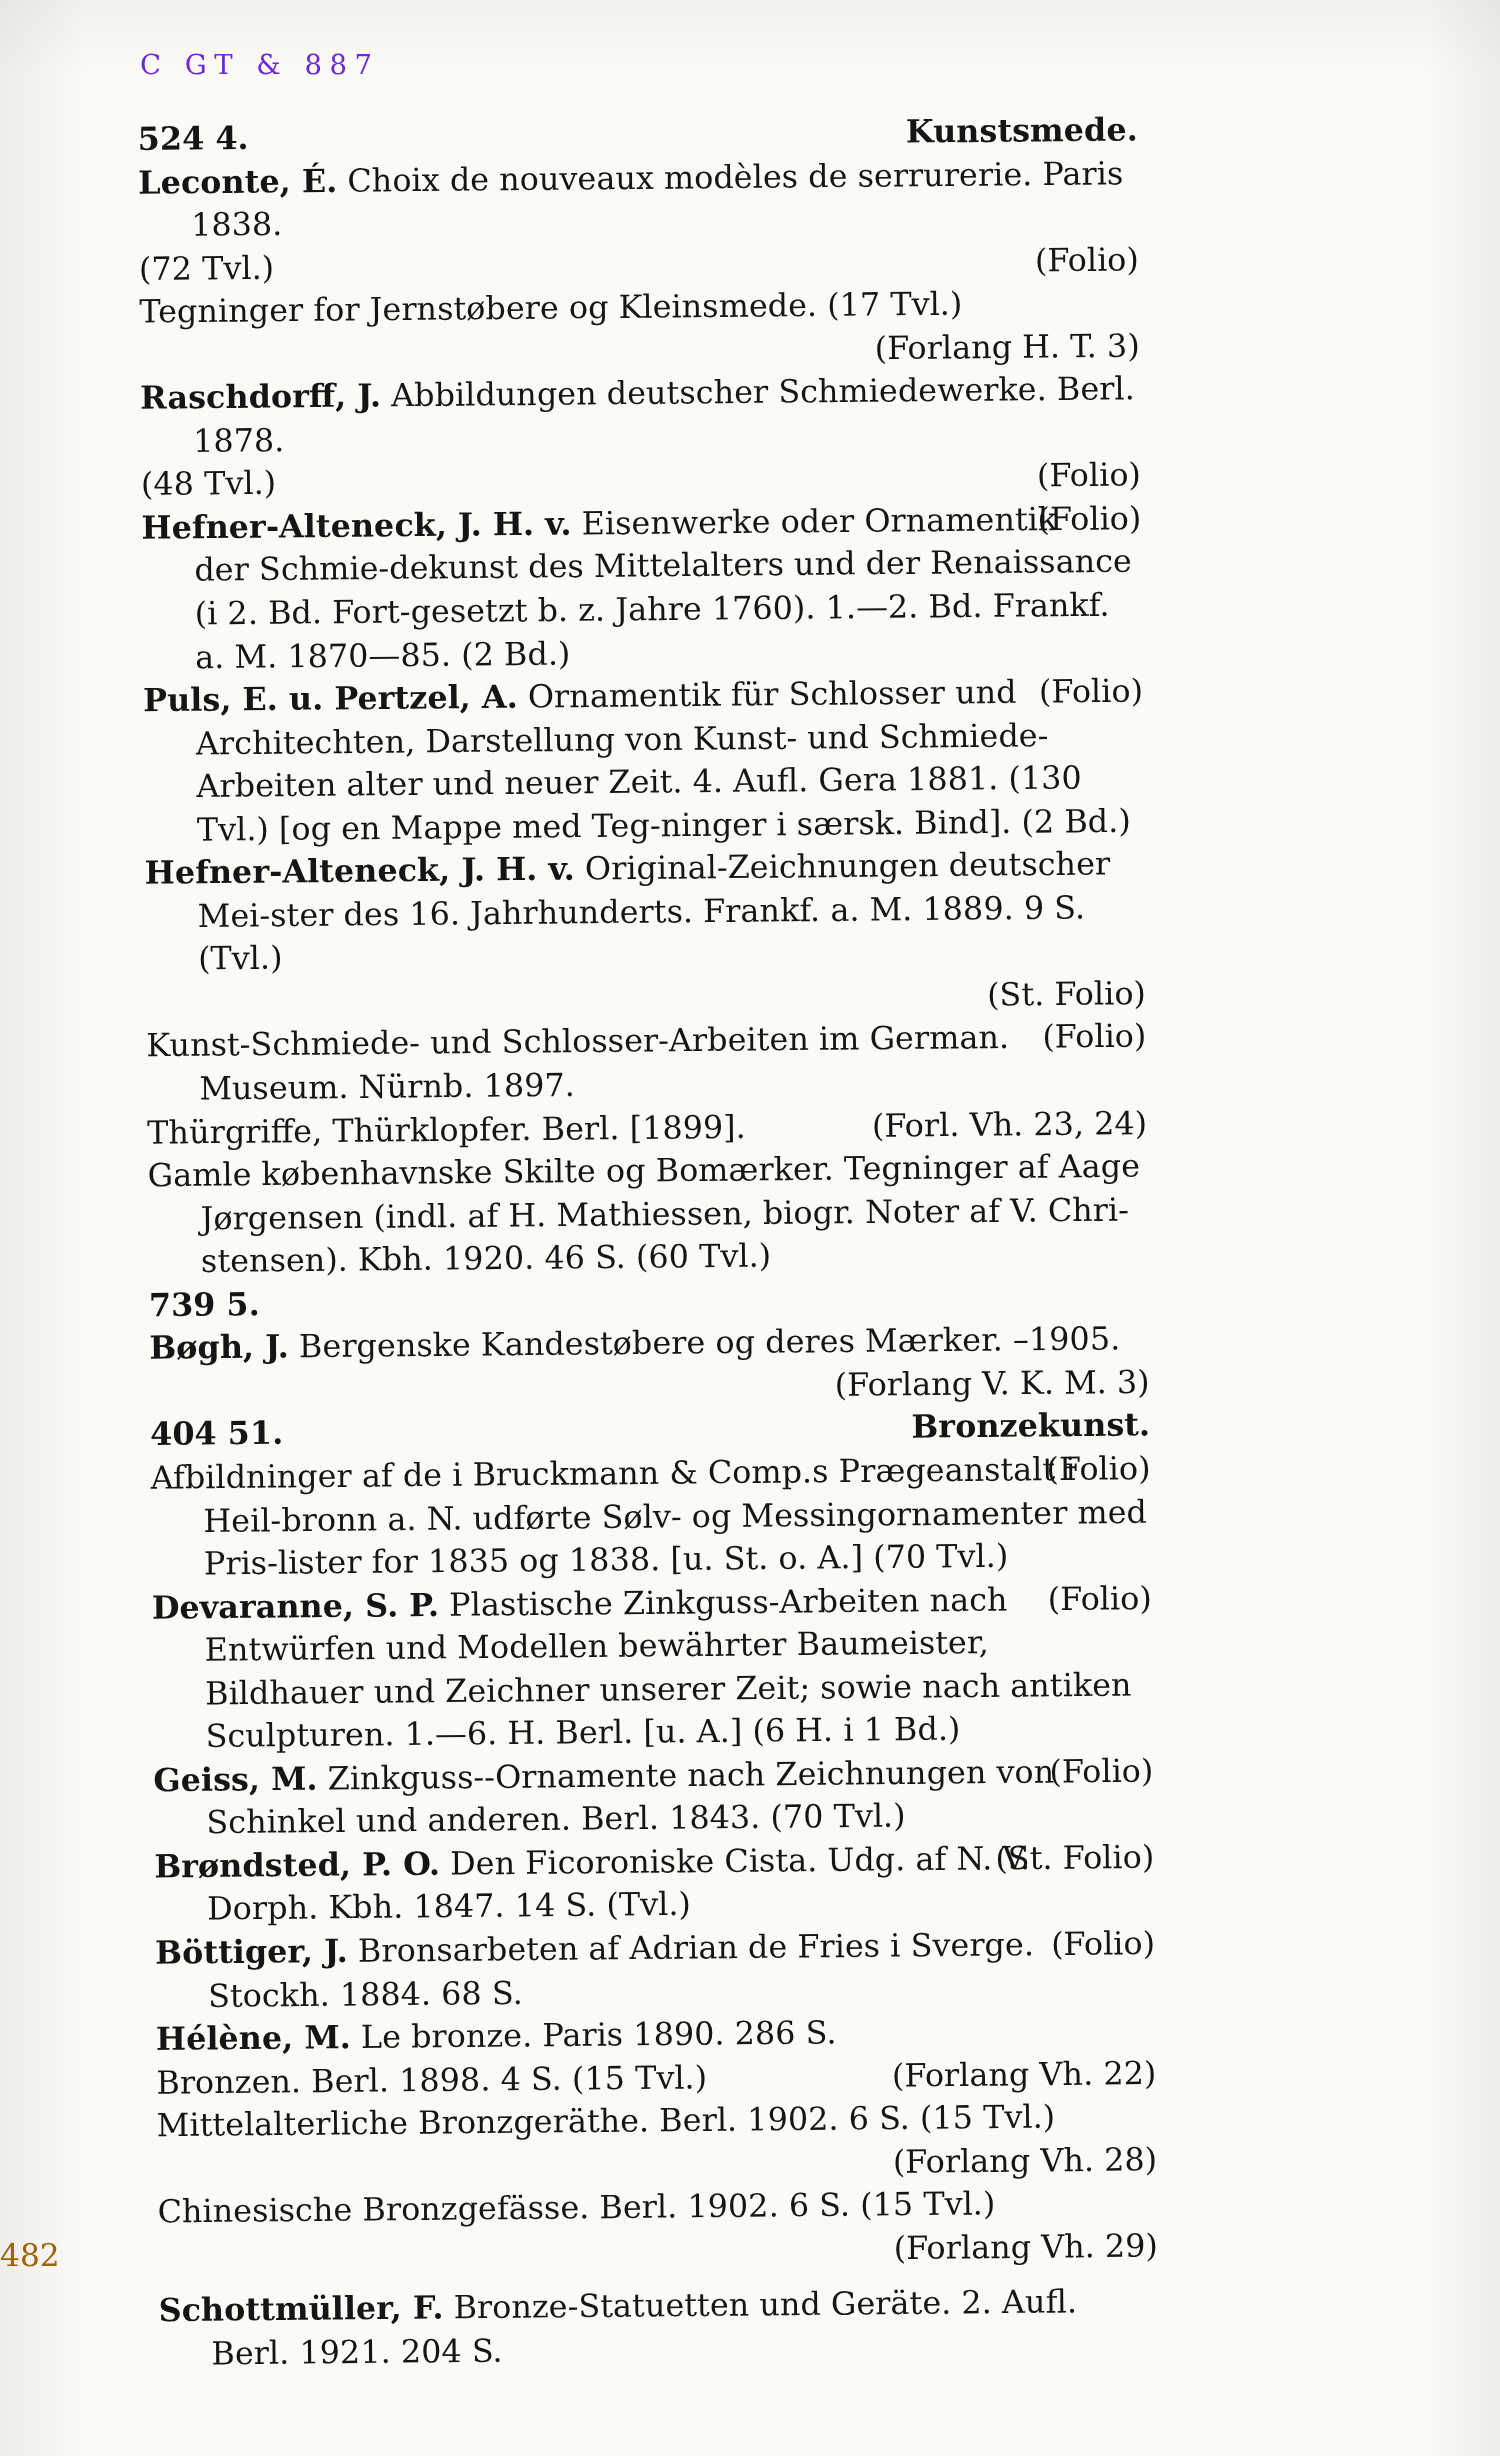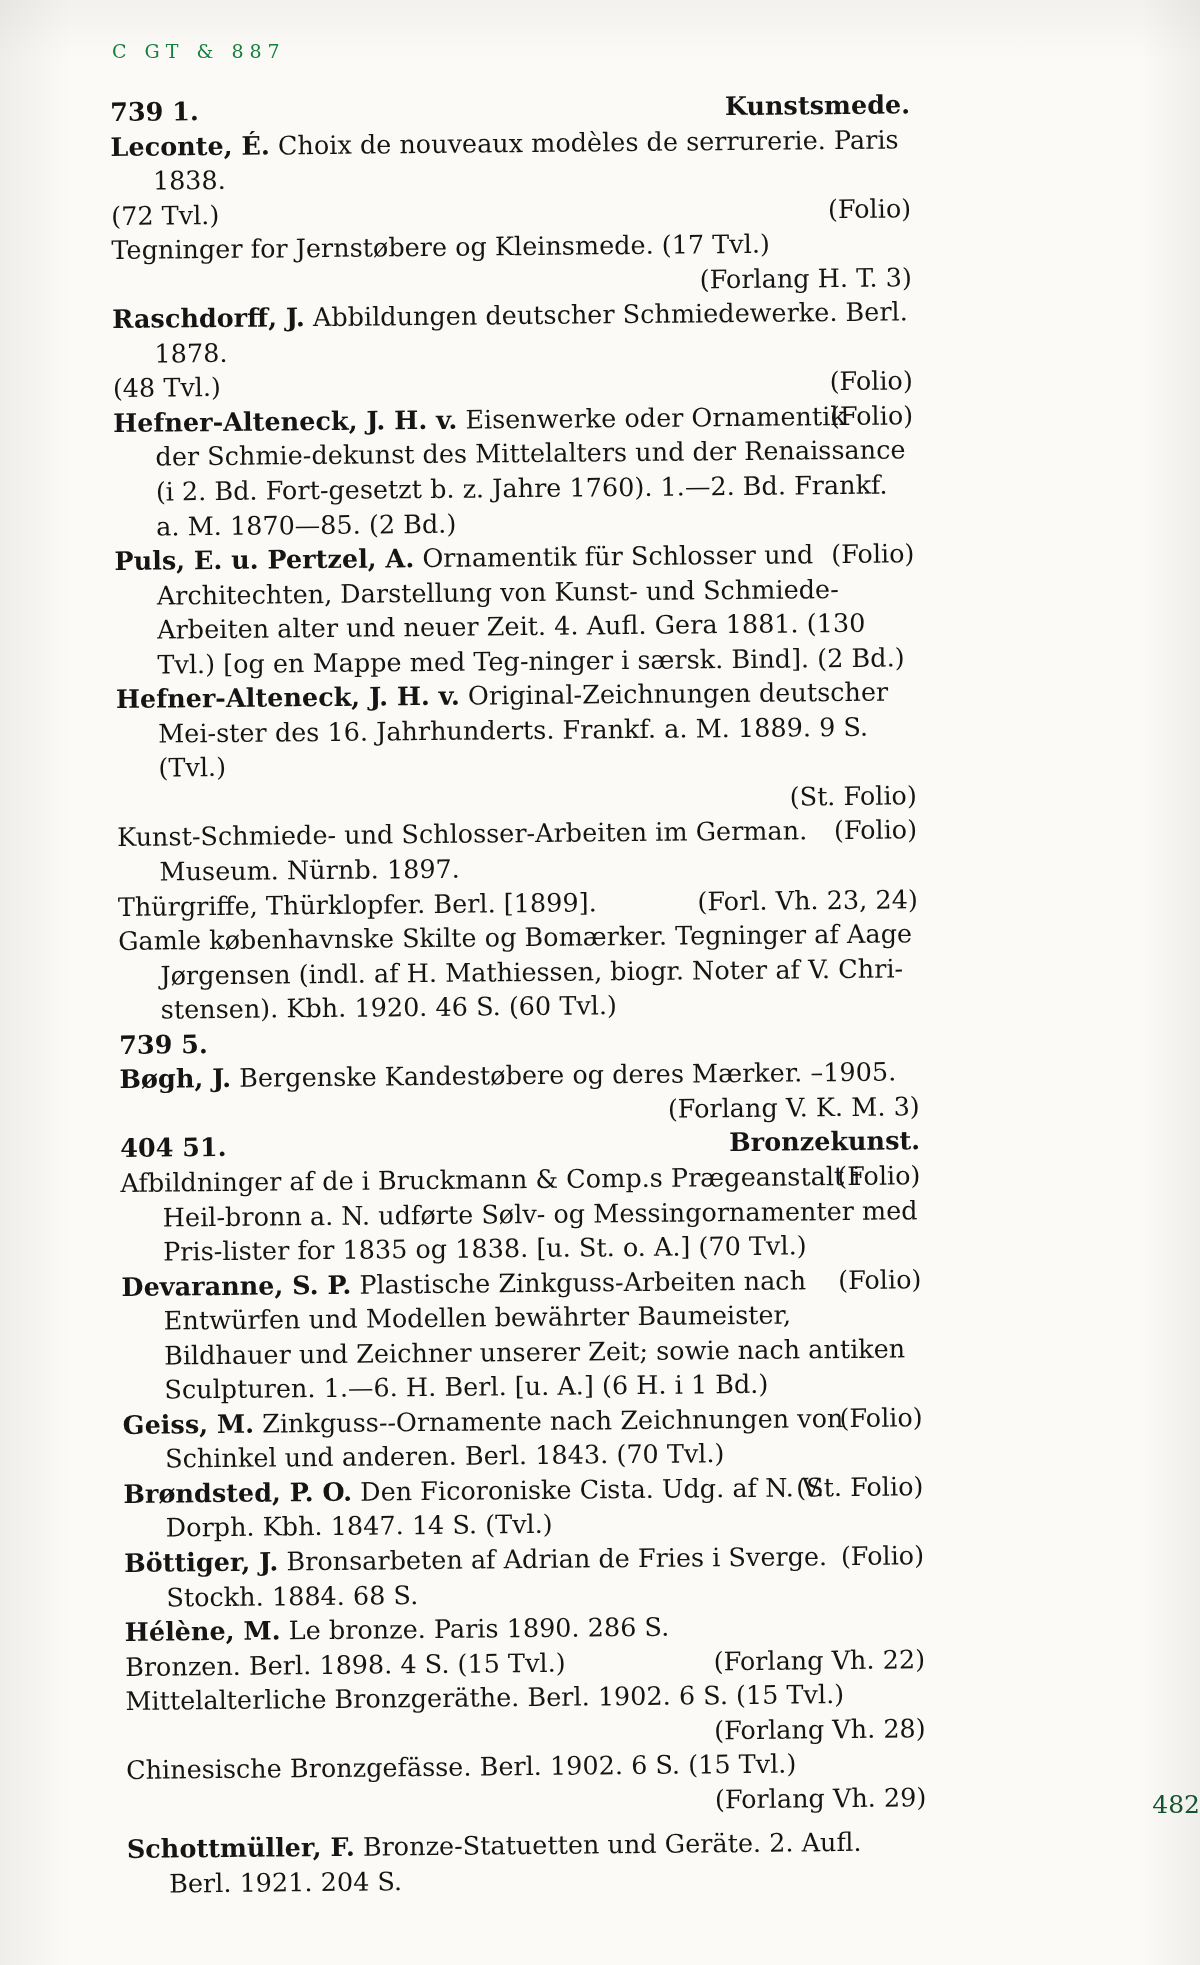--- a/index.html
+++ b/index.html
@@ -42,22 +42,22 @@
     
     transform: rotate(-0.55deg);
     transform-origin: 0 0;
   }
   .ghost {
     position: absolute;
     left: 112px;
     top: 40px;
     width: 260px;
     height: 30px;
-    color: #15803d;
-    font-size: 19px;
+    color: #6d28d9;
+    font-size: 22px;
     letter-spacing: 6px;
     font-family: "DejaVu Serif", serif;
     user-select: none;
   }
   .entry {
     margin: 0 0 0 0;
     padding: 0;
     text-indent: 0;
   }
   .hang {
@@ -83,38 +83,38 @@
     overflow: hidden;
   }
   .sechead .lbl { float: left; font-weight: bold; }
   .sechead .ttl { float: right; font-weight: bold; }
   .folio { white-space: nowrap; }
   .pagenum {
     position: absolute;
     left: 0;
     right: 0;
     top: 1790px;
-    text-align: right;
+    text-align: left;
     font-size: 25px;
     font-family: "DejaVu Serif", serif;
-    color: #14532d;
+    color: #a16207;
   }
   .spacer { height: 10px; }
 </style>
 </head>
 <body>
 
 <div class="page">
 
   <div class="ghost">C GT   &amp; 887</div>
 
   <div class="content">
 
     <div class="sechead">
-      <span class="lbl">739 1.</span>
+      <span class="lbl">524 4.</span>
       <span class="ttl">Kunstsmede.</span>
     </div>
 
     <div class="entry hang">
       <span class="b">Leconte, É.</span><span> Choix de nouveaux modèles de serrurerie.  Paris 1838.</span>
       <span class="line">
         <span class="right folio">(Folio)</span>
         <span>(72 Tvl.)</span>
       </span>
     </div>

